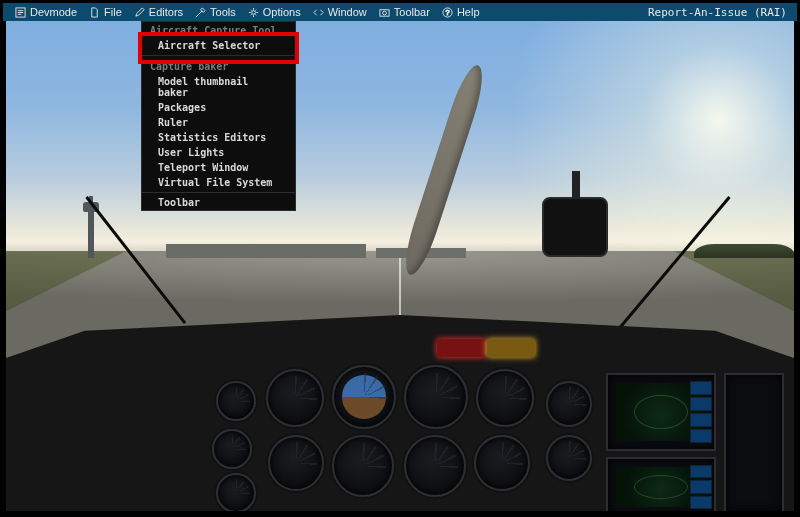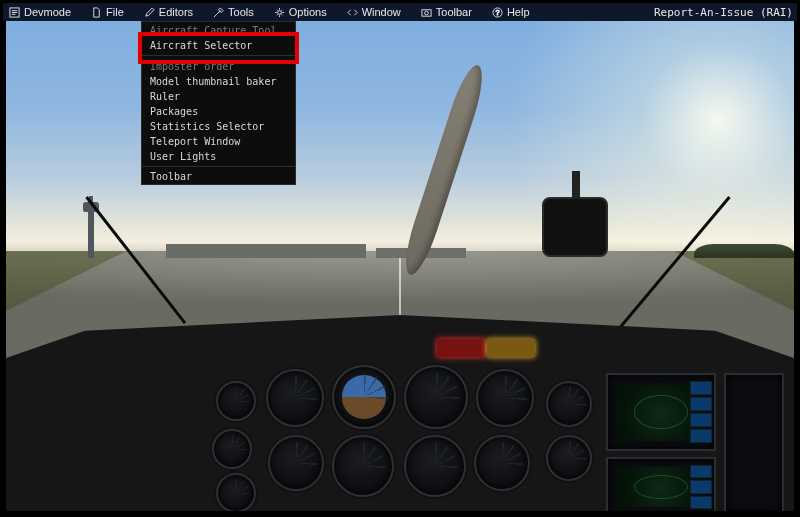--- a/index.html
+++ b/index.html
@@ -1,38 +1,39 @@
 <!DOCTYPE html>
 <html><head>
 <meta charset="utf-8">
 <style>
   * { margin: 0; padding: 0; box-sizing: border-box; }
   html, body { width: 800px; height: 517px; overflow: hidden; font-family: "Segoe UI", Arial, sans-serif; background: #000; }
   .frame { position: relative; width: 800px; height: 517px; border: 3px solid #000; }
   
   .menubar {
     position: absolute; top: 0; left: 0; right: 0; height: 18px;
-    background: #0f172a; color: #e8e8e8; font-size: 11px;
-    display: flex; align-items: center; padding: 0 0; gap: 8px;
+    background: #0c4a6e; color: #e8e8e8; font-size: 11px;
+    display: flex; align-items: center; padding: 0 6px; gap: 0;
     z-index: 50;
   }
   .menubar .item { display: inline-flex; align-items: center; gap: 4px; padding: 0 6px; height: 18px; cursor: default; }
   .menubar .icon { width: 11px; height: 11px; display: inline-flex; align-items: center; justify-content: center; }
   .menubar .icon svg { width: 11px; height: 11px; fill: #e8e8e8; stroke: #e8e8e8; }
   .menubar .spacer { flex: 1; }
   .menubar .rai { color: #e8e8e8; padding-right: 4px; font-family: Consolas, monospace; font-size: 11px; }
   
   .dropdown {
     position: absolute; top: 18px; left: 138px; width: 155px;
     background: #0d0d0d; color: #d8d8d8; font-size: 10px;
     border: 1px solid #2a2a2a; z-index: 60;
     font-family: Consolas, monospace;
+    font-weight: bold;
   }
   .dropdown .section-label { color: #7a7a7a; padding: 3px 8px 2px 8px; }
-  .dropdown .menuitem { padding: 2px 8px; display: flex; align-items: center; justify-content: space-between; }
+  .dropdown .menuitem { padding: 2px 16px; display: flex; align-items: center; justify-content: space-between; }
   .dropdown .menuitem.selected { background: #1468d6; color: #fff; }
   .dropdown hr { border: none; border-top: 1px solid #2d2d2d; margin: 2px 0; }
   .dropdown .submenu-arrow { font-size: 9px; color: #d8d8d8; }
   .highlight-box {
     position: absolute; top: 29px; left: 135px; width: 161px; height: 32px;
     border: 4px solid #e40000; z-index: 70; pointer-events: none;
   }
   
   .viewport { position: absolute; top: 18px; left: 3px; right: 3px; bottom: 3px; overflow: hidden; z-index: 1; }
   .sky {
@@ -206,38 +207,41 @@
     <span class="spacer"></span>
     <span class="rai">Report-An-Issue (RAI)</span>
   </div>
 
   <div class="dropdown">
     <div class="section-label">Aircraft Capture Tool</div>
     <div class="menuitem">
         <span>Aircraft Selector</span>
       </div>
     <hr>
-    <div class="section-label">Imposter order</div>
+    <div class="section-label">Capture baker</div>
     <div class="menuitem">
         <span>Model thumbnail baker</span>
       </div>
     <div class="menuitem">
+        <span>Packages</span>
+      </div>
+    <div class="menuitem">
         <span>Ruler</span>
       </div>
     <div class="menuitem">
-        <span>Packages</span>
-      </div>
-    <div class="menuitem">
-        <span>Statistics Selector</span>
+        <span>Statistics Editors</span>
+      </div>
+    <div class="menuitem">
+        <span>User Lights</span>
       </div>
     <div class="menuitem">
         <span>Teleport Window</span>
       </div>
     <div class="menuitem">
-        <span>User Lights</span>
+        <span>Virtual File System</span>
       </div>
     <hr>
     <div class="menuitem">
         <span>Toolbar</span>
       </div>
   </div>
 
   <div class="highlight-box"></div>
 
   <div class="viewport">

